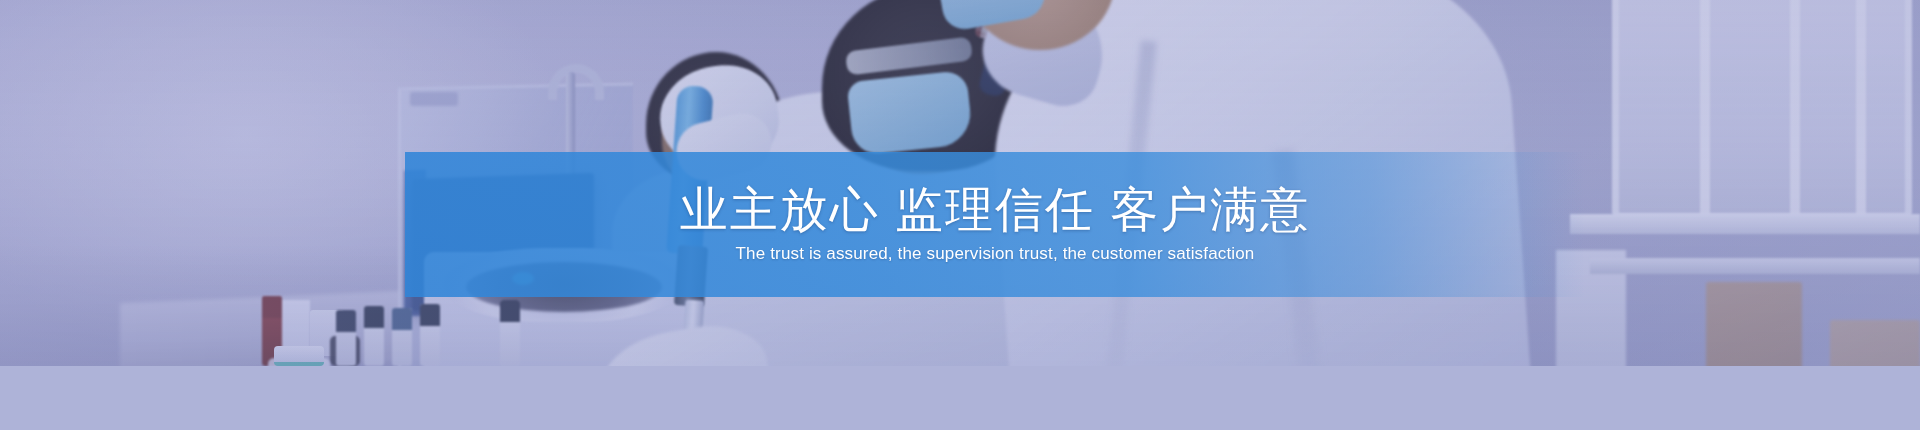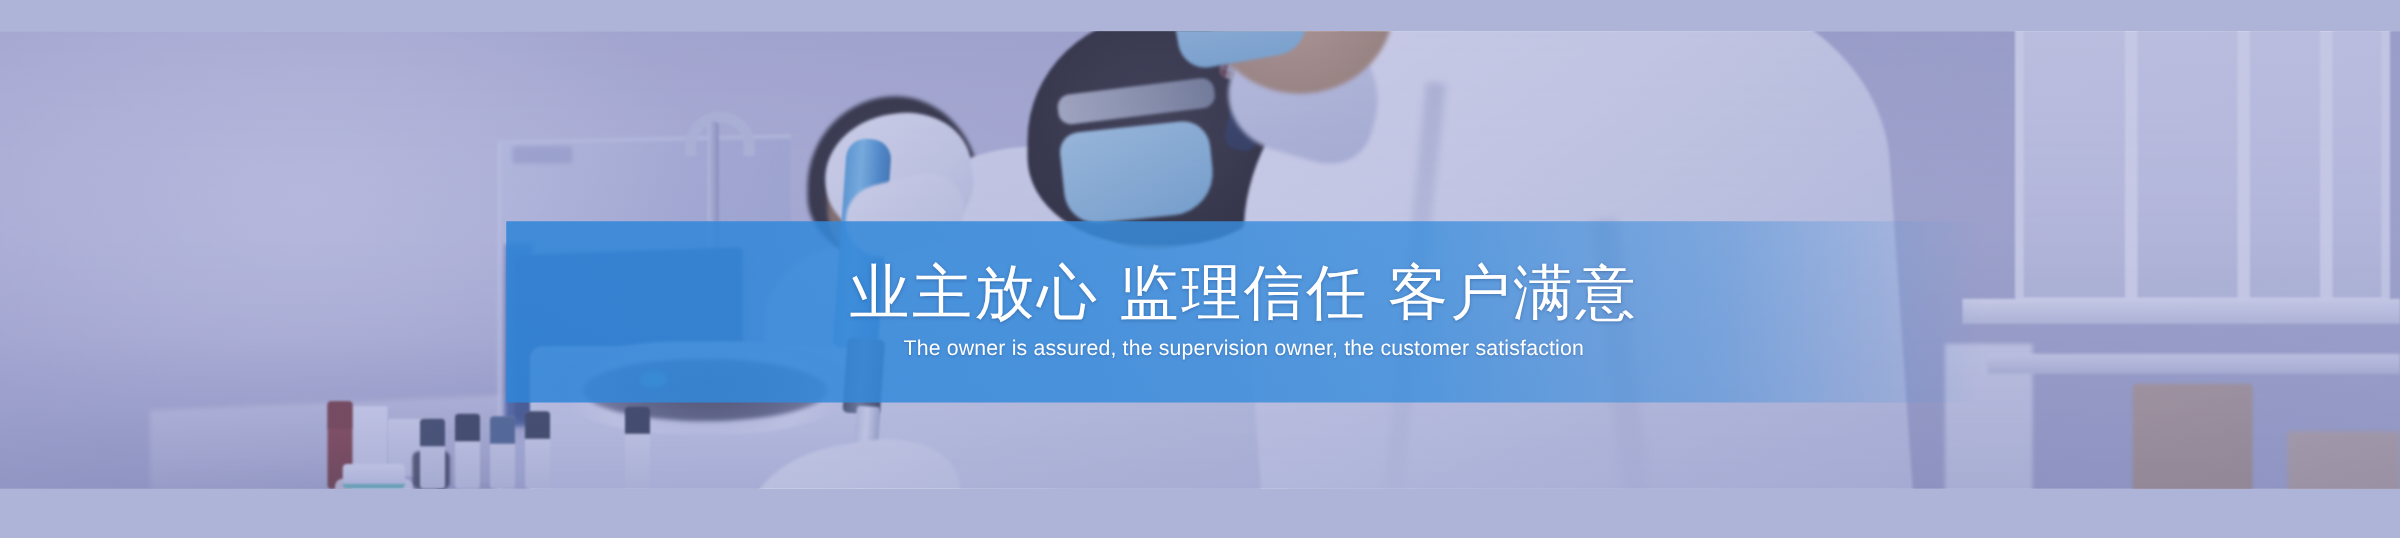--- a/index.html
+++ b/index.html
@@ -4,21 +4,20 @@
 <style>
   * { margin:0; padding:0; box-sizing:border-box; }
   html,body { width:1920px; height:430px; overflow:hidden; background:#aeb3d8; }
   body { font-family:"Liberation Sans","DejaVu Sans",sans-serif; }
 
   .banner{
     position:relative;
     width:1920px; height:366px;
     overflow:hidden;
     isolation:isolate;
-    margin-top:25px;
   }
 
   
   .photo{ position:absolute; inset:0; overflow:hidden; }
 
   
   .wall{
     position:absolute; inset:0;
     background:
       radial-gradient(120% 90% at 12% 30%, #c2c4e0 0%, #b6b9d8 38%, #a9adcf 70%, #9fa4c8 100%);
@@ -449,16 +448,16 @@
     <div class="greenbox"></div>
 
     <div class="grade"></div>
     <div class="grade2"></div>
   </div>
 
   <div class="band"></div>
 
   <div class="text-wrap">
     <div class="headline">业主放心 监理信任  客户满意</div>
-    <div class="subline">The owner is assured, the supervision owner, the customer satisfaction</div>
+    <div class="subline">The trust is assured, the supervision trust, the customer satisfaction</div>
   </div>
 
 </div>
 
 </body></html>

